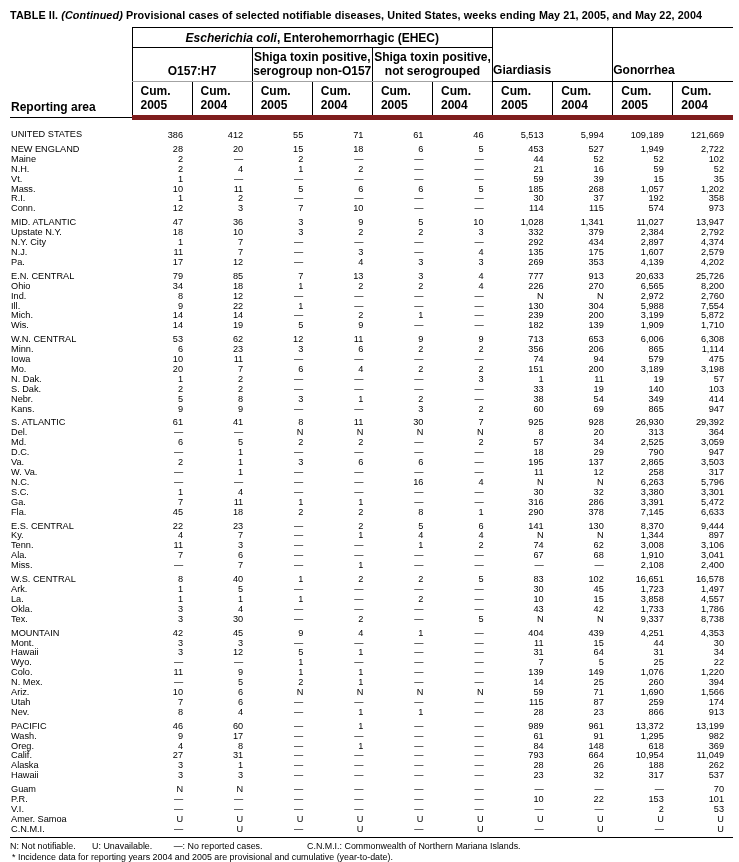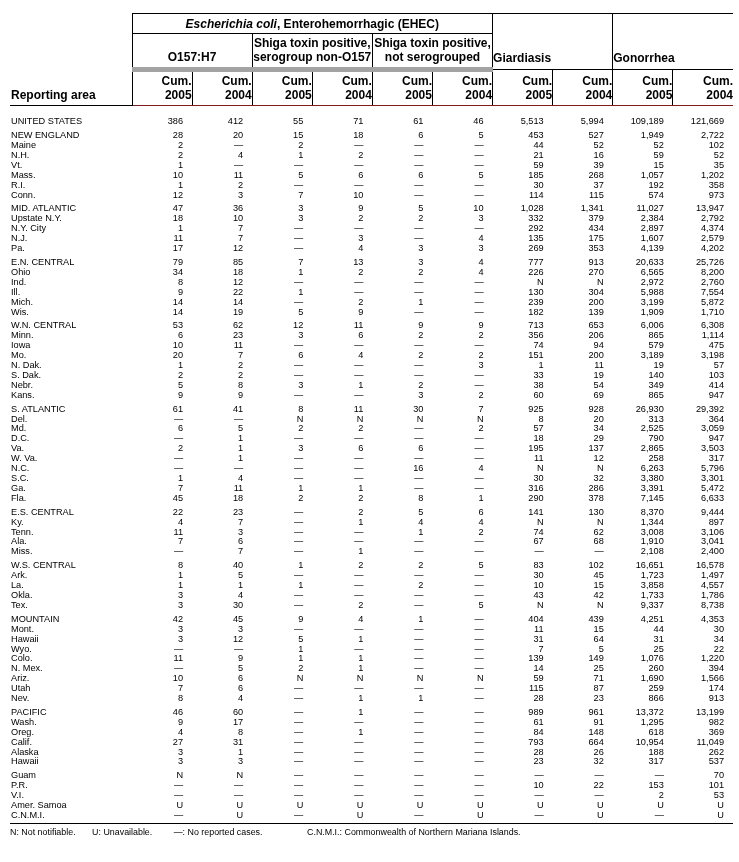--- a/index.html
+++ b/index.html
@@ -20,26 +20,26 @@
   thead th { font-weight:bold; font-size:12px; line-height:1.12; vertical-align:bottom; }
   th.ehec {
     border-top:1px solid #000; border-bottom:1px solid #000; border-left:1px solid #000;
     text-align:center; padding:4px 0 2px 0; height:19px;
   }
   th.g-group {
     border-top:1px solid #000; border-bottom:1px solid #000; border-left:1px solid #000;
     text-align:left; padding-bottom:4px;
   }
   th.sub {
-    border-left:1px solid #000; border-bottom:5px solid #a3a3a3;
+    border-left:1px solid #000; border-bottom:1px solid #a3a3a3;
     text-align:center; padding:3px 0 3px 0; height:27px;
   }
   th.cum {
-    border-left:1px solid #000; border-bottom:1px solid #7f1d1d;
-    text-align:right; padding:3px 0 3px 17px;
+    border-left:1px solid #000; border-bottom:5px solid #7f1d1d;
+    text-align:left; padding:3px 0 3px 8px;
   }
   th.area-head {
     border-bottom:1px solid #000; text-align:left; vertical-align:bottom;
     padding:0 0 3px 1px;
   }
 
   tbody td { font-size:9.2px; line-height:9.9px; white-space:nowrap; overflow:hidden; }
   td.area { text-align:left; padding-left:1px; }
   td.num  { text-align:right; padding-right:9px; }
   tr.spacer td { height:4px; line-height:4px; font-size:1px; }
@@ -49,20 +49,25 @@
   .legend span:nth-child(1){ margin-right:14px; }
   .legend span:nth-child(2){ margin-right:19px; }
   .legend span:nth-child(3){ margin-right:42px; }
   .asterisk { padding-left:2px; }
 </style>
 </head>
 <body>
 
 <div class="page">
 
+  <div class="title">
+    <span>TABLE II.</span>
+    <span class="it">(Continued)</span>
+    <span>Provisional cases of selected notifiable diseases, United States, weeks ending May 21, 2005, and May 22, 2004</span>
+  </div>
 
   <table>
     <colgroup>
       <col class="c-area">
       <col span="10" class="c-num">
     </colgroup>
     <thead>
       <tr>
         <th class="area-head" rowspan="3">Reporting area</th>
         <th class="ehec" colspan="6"><span class="it">Escherichia coli</span><span>, Enterohemorrhagic (EHEC)</span></th>
@@ -1028,15 +1033,16 @@
       </tbody>
   </table>
 
   <div class="footnotes">
     <div class="legend">
       <span>N: Not notifiable.</span>
       <span>U: Unavailable.</span>
       <span>—: No reported cases.</span>
       <span>C.N.M.I.: Commonwealth of Northern Mariana Islands.</span>
     </div>
+    <div class="asterisk">* Incidence data for reporting years 2004 and 2005 are provisional and cumulative (year-to-date).</div>
   </div>
 
 </div>
 
 </body></html>

